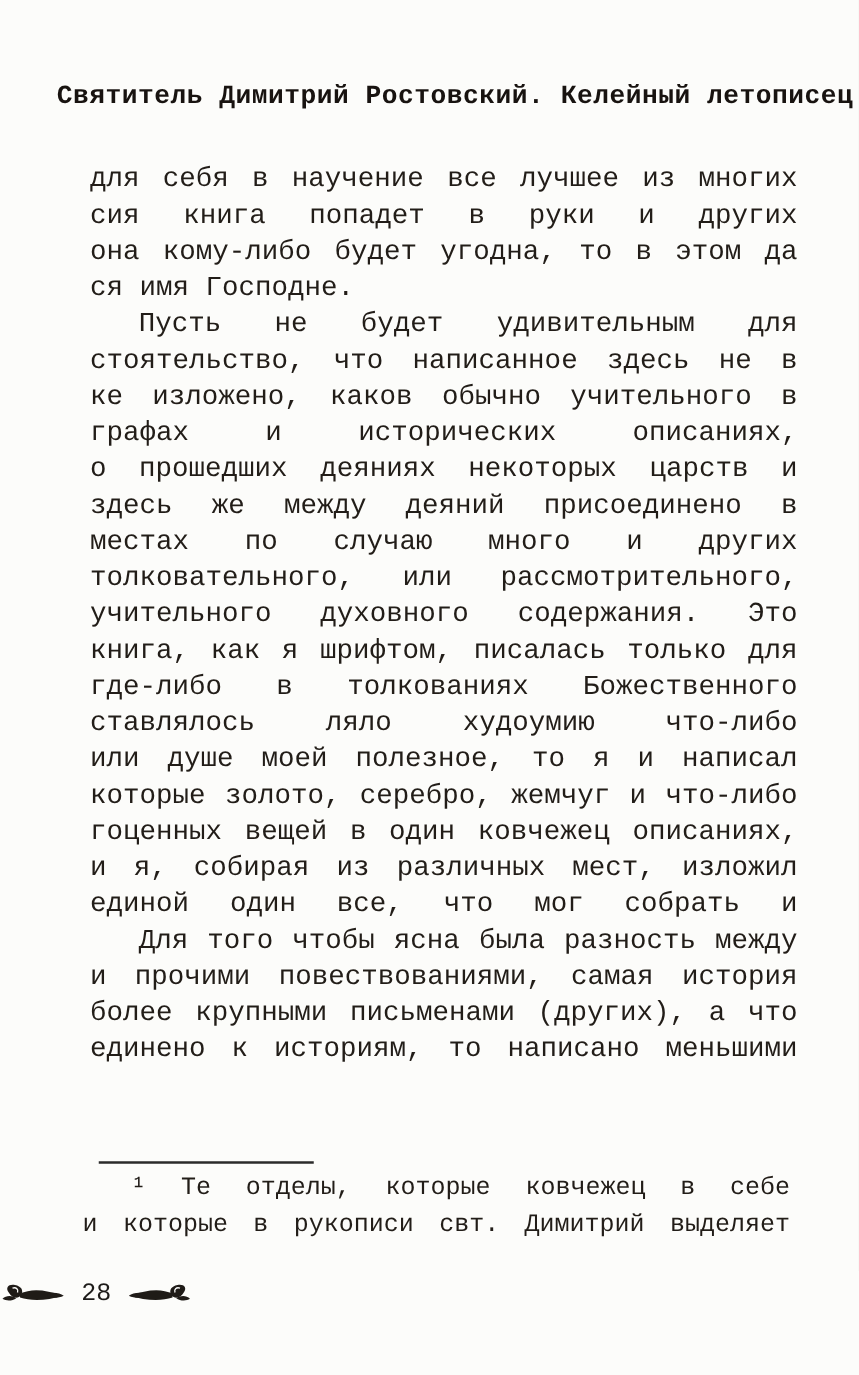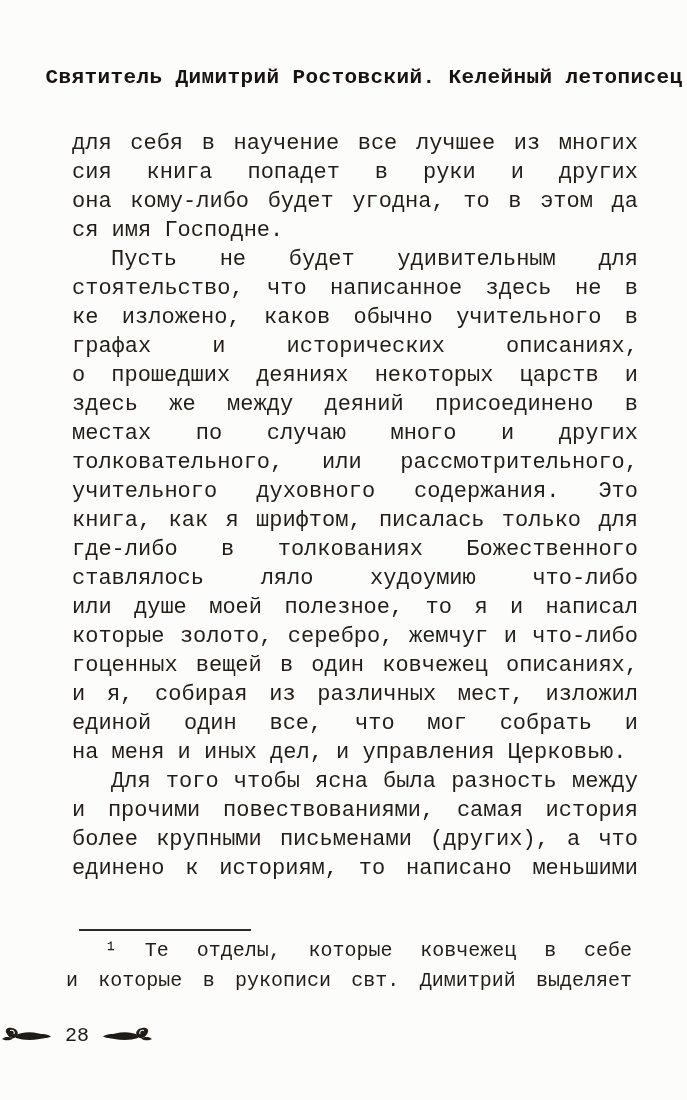--- a/index.html
+++ b/index.html
@@ -113,21 +113,20 @@
       <div class="line">толковательного, или рассмотрительного, или нраво-</div>
       <div class="line">учительного духовного содержания. Это потому, что</div>
       <div class="line">книга, как я шрифтом, писалась только для себя, и если</div>
       <div class="line">где-либо в толкованиях Божественного Писания пред-</div>
       <div class="line">ставлялось ляло худоумию что-либо чрезвычайное</div>
       <div class="line">или душе моей полезное, то я и написал здесь. Как не-</div>
       <div class="line">которые золото, серебро, жемчуг и что-либо из дра-</div>
       <div class="line">гоценных вещей в один ковчежец описаниях, так</div>
       <div class="line">и я, собирая из различных мест, изложил вкратце в сей</div>
       <div class="line">единой один все, что мог собрать и насколько позво-</div>
-      <div class="line para-end">на меня и иных дел, и управления Церковью.</div>
       <div class="line indent">Для того чтобы ясна была разность между историей</div>
       <div class="line">и прочими повествованиями, самая история написана</div>
       <div class="line">более крупными письменами (других), а что присо-</div>
       <div class="line">единено к историям, то написано меньшими письменами¹.</div>
     </div>
 
   <div class="footnote-rule"></div>
 
   <div class="footnote" id="footnote">
       <div class="line indent">¹ Те отделы, которые ковчежец в себе библейскую историю</div>

